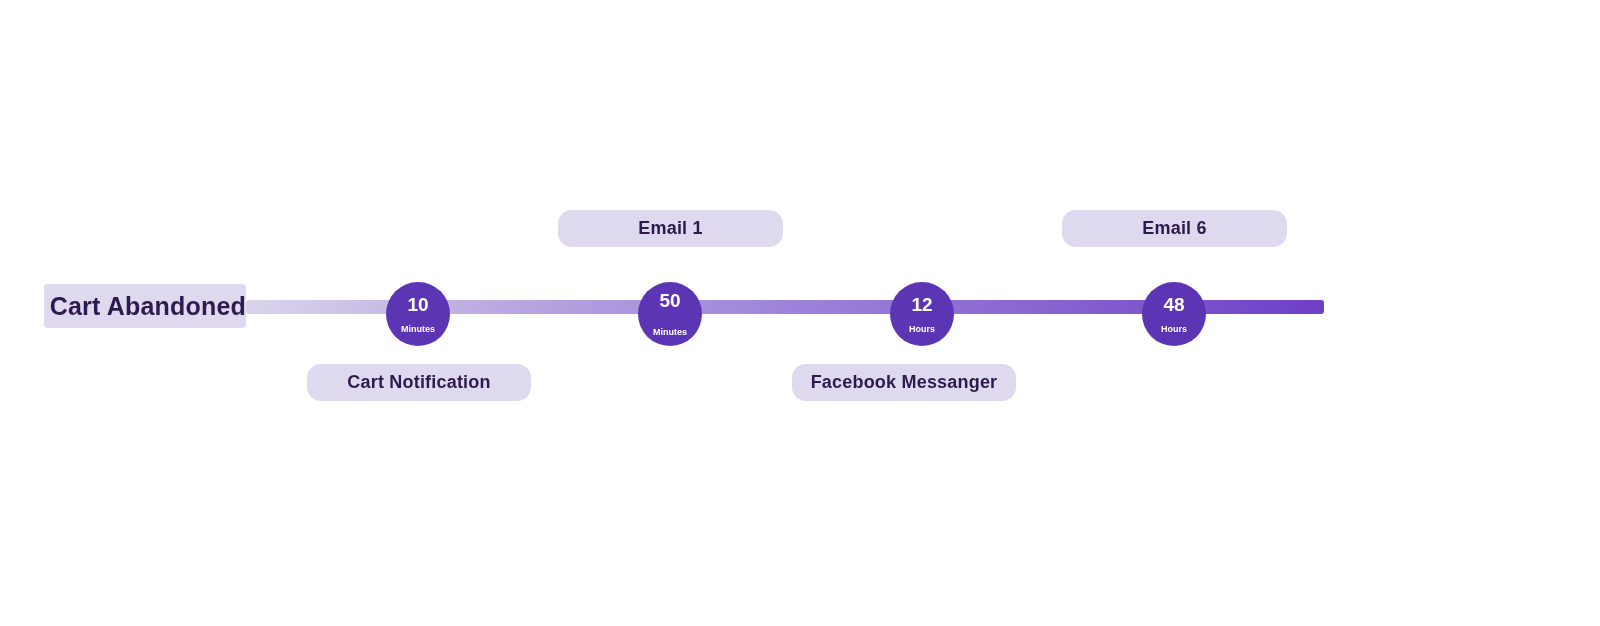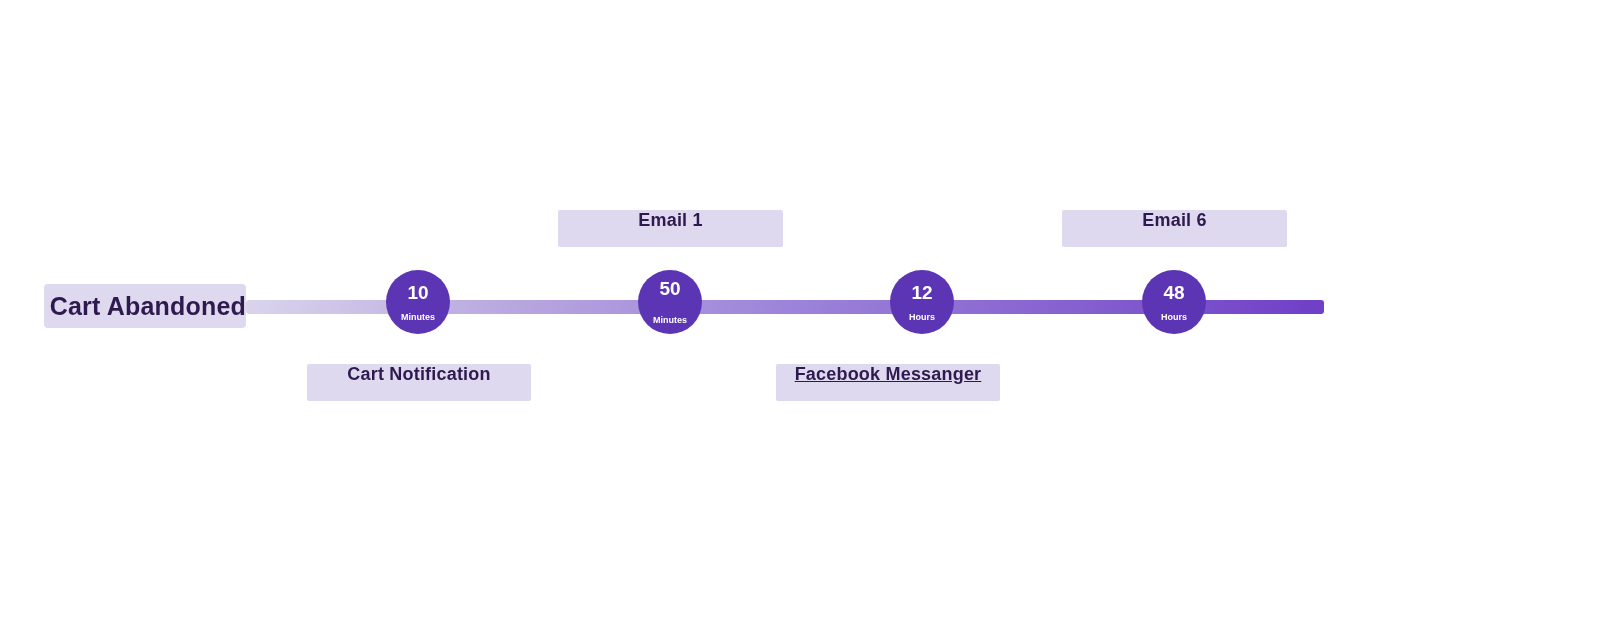--- a/index.html
+++ b/index.html
@@ -52,21 +52,21 @@
     left: 1324px;
     top: 283px;
     width: 200px;
     height: 48px;
     background: #6c3ccd;
     color: #ffffff;
     border-radius: 5px;
   }
   .node-circle {
     position: absolute;
-    top: 270px;
+    top: 282px;
     width: 64px;
     height: 64px;
     border-radius: 50%;
     background: #5c35b4;
     color: #ffffff;
     display: flex;
     flex-direction: column;
     align-items: center;
     justify-content: center;
     text-align: center;
@@ -85,33 +85,33 @@
   .circle-1 { left: 386px; }
   .circle-2 { left: 638px; gap: 7px; }
   .circle-3 { left: 890px; }
   .circle-4 { left: 1142px; }
   .channel-tag {
     position: absolute;
     height: 37px;
     background: #ded9ee;
     color: #2e1a4e;
     display: flex;
-    align-items: flex-start;
+    align-items: center;
     justify-content: center;
     font-weight: 700;
     font-size: 18px;
     letter-spacing: 0.2px;
-    border-radius: 2px;
+    border-radius: 14px;
   }
   .tag-above { top: 210px; width: 225px; }
   .tag-below { top: 364px; width: 224px; }
   .tag-email1 { left: 558px; }
   .tag-email2 { left: 1062px; }
   .tag-push   { left: 307px; }
-  .tag-fbm    { left: 776px; text-decoration: underline; }
+  .tag-fbm    { left: 792px; }
 </style>
 </head>
 <body>
 
 <div class="canvas">
 
   <div class="timeline-line"></div>
 
   <div class="endpoint start">
     <span>Cart Abandoned</span>

